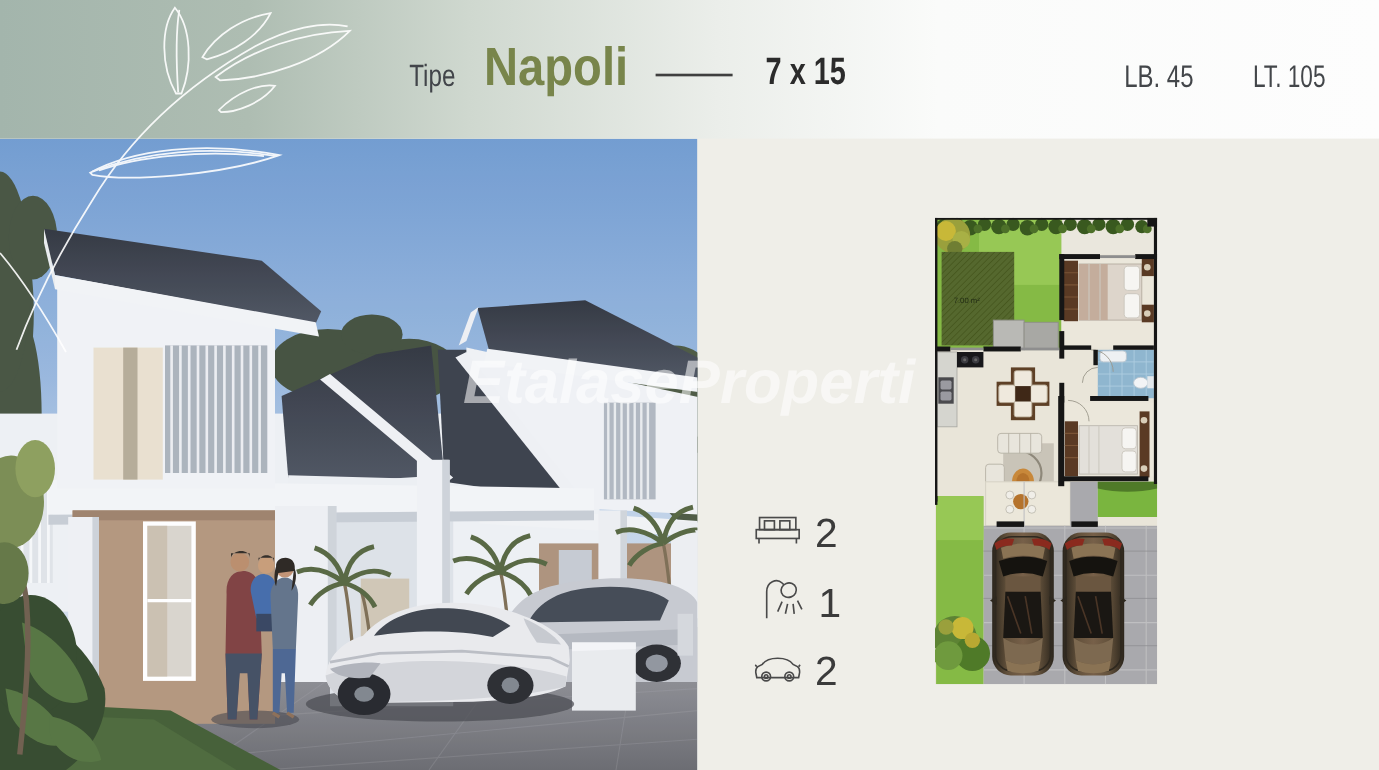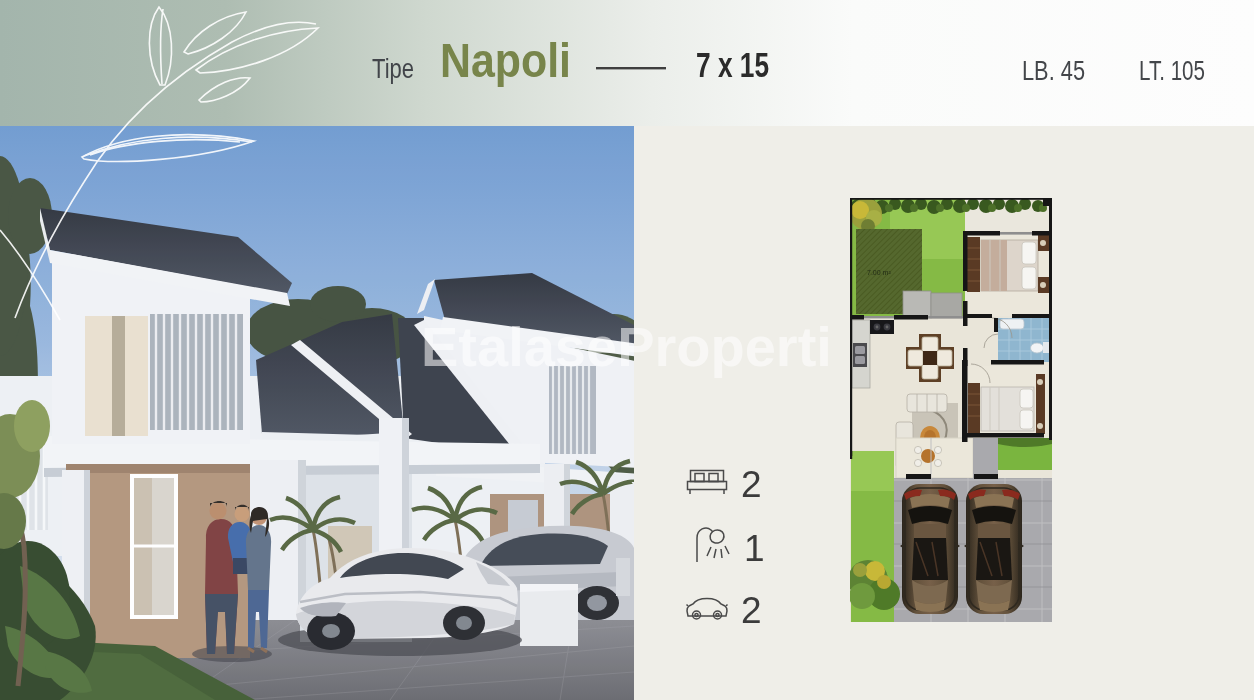--- a/index.html
+++ b/index.html
@@ -286,21 +286,21 @@
 
   <rect x="596" y="67" width="70" height="2.4" fill="#3f3f3f"></rect>
 
   <text x="696" y="76.8" font-size="34.6" font-weight="bold" fill="#2b2b2b" textLength="73" lengthAdjust="spacingAndGlyphs">7 x 15</text>
 
   <text x="1022" y="79.5" font-size="28.5" fill="#43464a" textLength="63" lengthAdjust="spacingAndGlyphs">LB. 45</text>
 
   <text x="1139" y="79.5" font-size="28.5" fill="#43464a" textLength="66" lengthAdjust="spacingAndGlyphs">LT. 105</text>
 </svg>
 
-<div class="abs" style="left:421px;top:314px;font-size:56px;font-weight:bold;color:rgba(255,255,255,0.55);z-index:5;">EtalaseProperti</div>
+<div class="abs" style="left:421px;top:314px;font-size:56px;font-weight:bold;color:rgba(255,255,255,0.55);z-index:5;font-style:italic;">EtalaseProperti</div>
 
 <svg class="abs" style="left:850px;top:198px;z-index:2;" width="202" height="424" viewBox="0 0 202 424">
   <defs>
     <pattern id="hatch" width="4" height="4" patternUnits="userSpaceOnUse" patternTransform="rotate(45)">
       <rect width="4" height="4" fill="#55682e"></rect>
       <line x1="0" y1="0" x2="0" y2="4" stroke="#47581f" stroke-width="1.6"></line>
     </pattern>
     <linearGradient id="carbody" x1="0" y1="0" x2="1" y2="0">
       <stop offset="0" stop-color="#2b251c"></stop>
       <stop offset="0.25" stop-color="#64523c"></stop>

